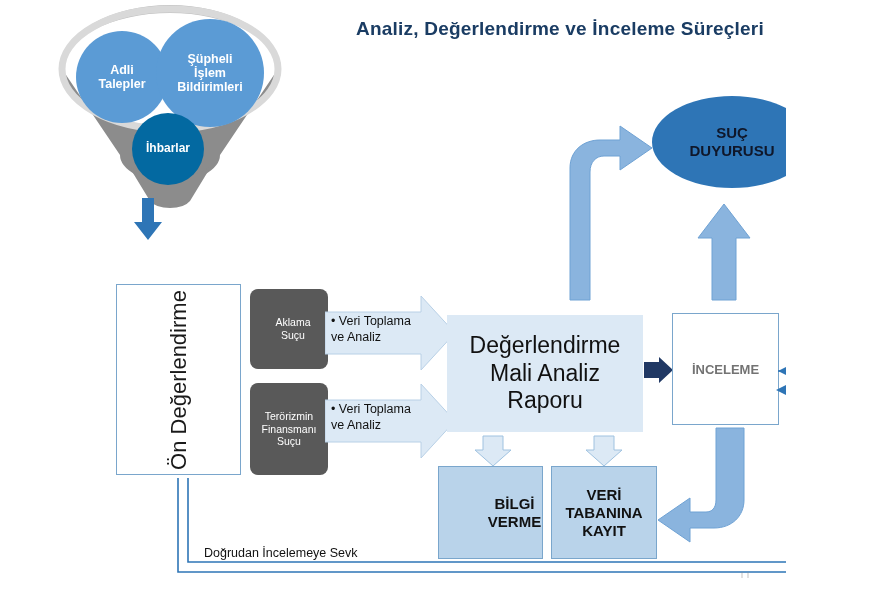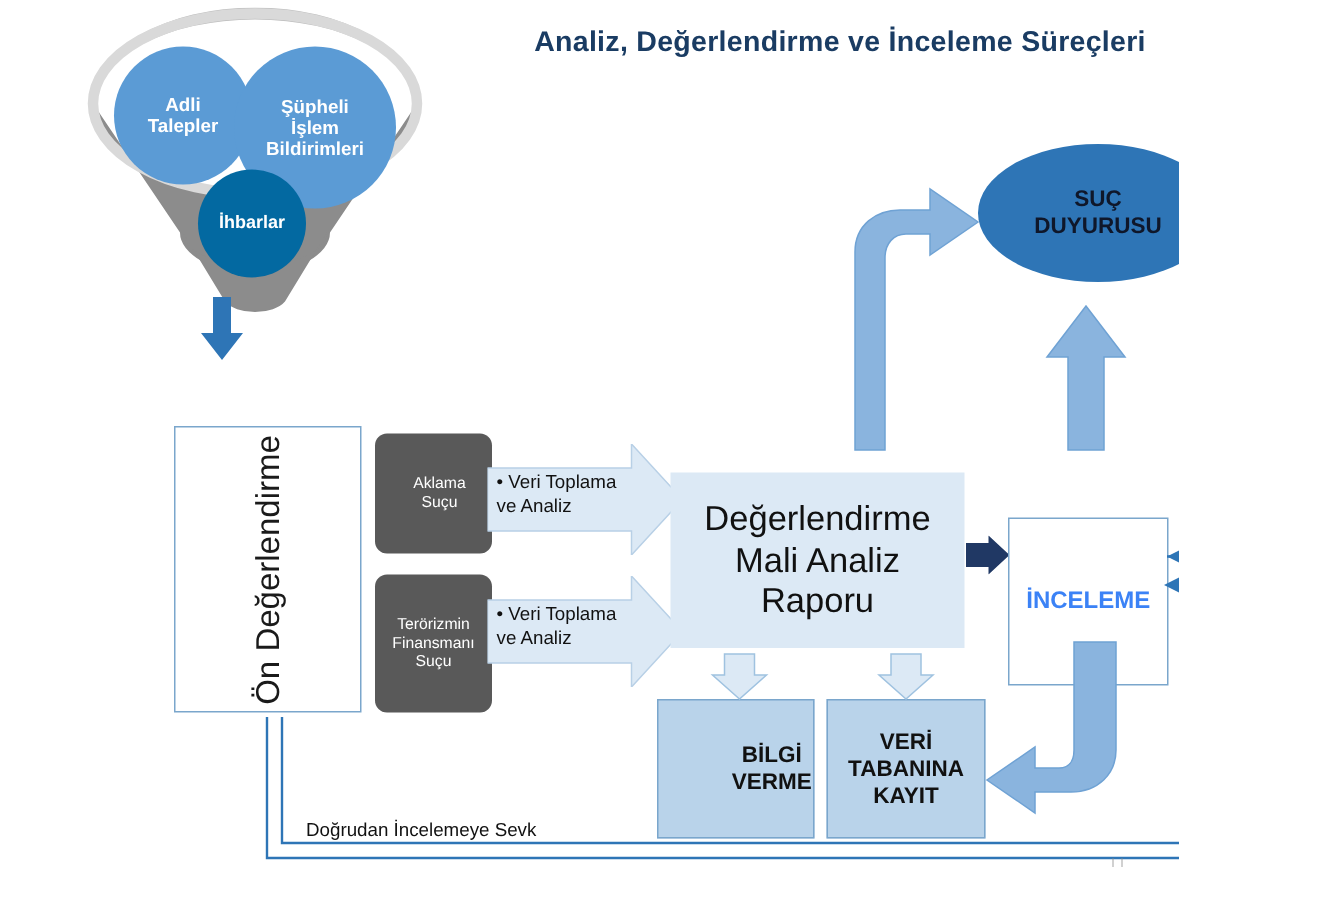--- a/index.html
+++ b/index.html
@@ -51,21 +51,21 @@
     font-weight: bold;
     line-height: 1.12;
   }
   #circle-adli {
     left: 26px; top: 26px;
     width: 92px; height: 92px;
     background: #5b9bd5;
     font-size: 12.5px;
   }
   #circle-supheli {
-    left: 106px; top: 26px;
+    left: 106px; top: 14px;
     width: 108px; height: 108px;
     background: #5b9bd5;
     font-size: 12.5px;
   }
   #circle-ihbar {
     left: 82px; top: 108px;
     width: 72px; height: 72px;
     background: #0369a1;
     font-size: 12px;
   }
@@ -156,24 +156,23 @@
   #inceleme-box {
     left: 672px;
     top: 313px;
     width: 105px;
     height: 110px;
     border: 1px solid #7aa6cc;
     background: #ffffff;
     display: flex;
     align-items: center;
     justify-content: center;
-    font-size: 16px;
-    font-weight: bold;
-    color: #3b82f6;
-    margin-top: 32px;
+    font-size: 13px;
+    font-weight: bold;
+    color: #737373;
   }
 
   
   #suc-duyurusu {
     left: 652px;
     top: 96px;
     width: 160px;
     height: 92px;
     border-radius: 50%;
     background: #2e75b6;

